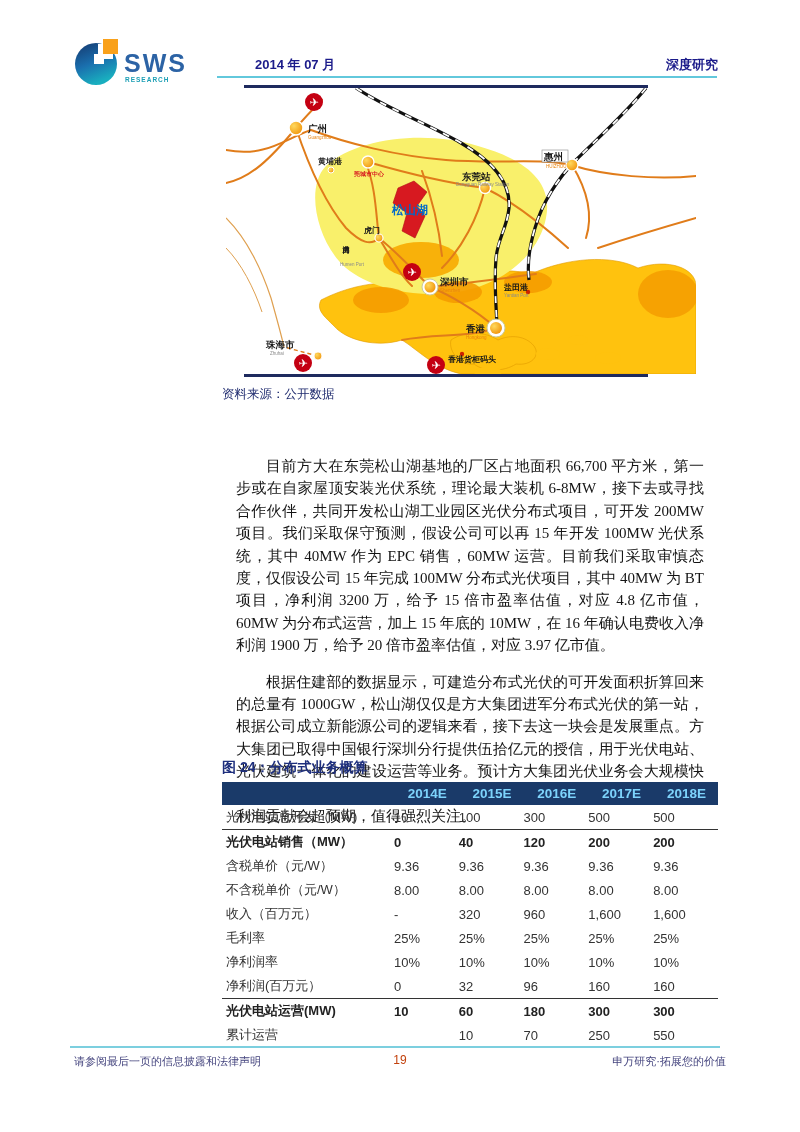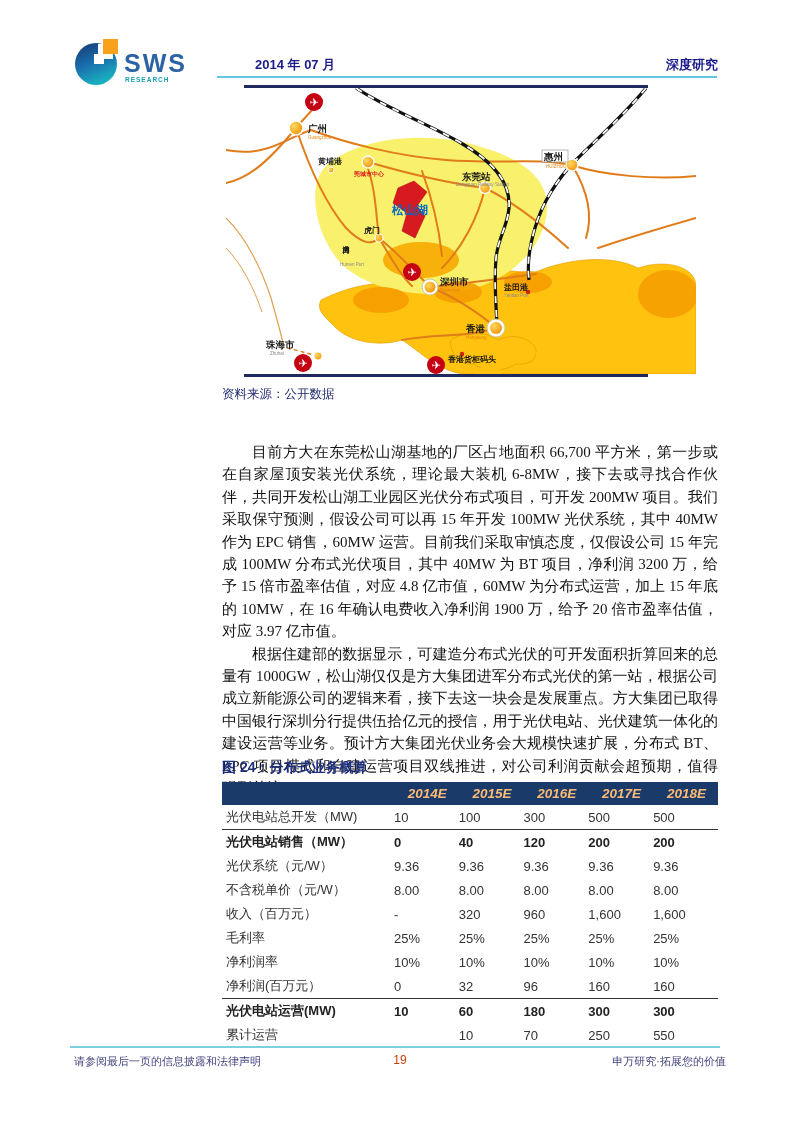--- a/index.html
+++ b/index.html
@@ -15,27 +15,27 @@
   .hdr-cyan{position:absolute;left:217px;top:76px;width:500px;height:0;border-top:2px solid #62c8dc;}
   
   .figure{position:absolute;left:222px;top:85px;width:496px;}
   .fig-rule{height:0;border-top:3px solid #1e2a5e;margin-left:22px;width:404px;}
   .fig-map{display:block;margin-left:4px;}
   .fig-source{margin-top:9px;font-size:12.5px;font-weight:normal;color:#1e2a6e;}
   
   .body-text{position:absolute;left:222px;top:441px;width:496px;
     font-family:"Liberation Serif","DejaVu Serif",serif;font-size:15px;line-height:22.4px;
     text-align:justify;color:#141414;}
-  .body-text p{margin:0;text-indent:2em;}
+  .body-text p{margin:14px;text-indent:2em;}
   
   .table-block{position:absolute;left:222px;top:759px;width:496px;}
   .tbl-title{font-size:14px;font-weight:bold;color:#1e2f7d;margin-bottom:5px;}
   table.tbl{width:100%;border-collapse:collapse;font-size:13px;color:#333;}
-  table.tbl th{background:#1a3a69;color:#fdba74;font-weight:bold;text-align:right;
-    padding:4px 12px 4px 0;font-size:13.5px;font-style:italic;}
+  table.tbl th{background:#1a3a69;color:#7dd3fc;font-weight:bold;text-align:right;
+    padding:4px 12px 4px 0;font-size:13.5px;}
   table.tbl th.label{text-align:left;padding-left:4px;}
   table.tbl td{padding:3px 12px 3px 0;white-space:nowrap;}
   table.tbl td.label{text-align:left;padding-left:4px;padding-right:0;}
   table.tbl tr.bold td{font-weight:bold;color:#222;}
   table.tbl tr.rule td{border-bottom:1.5px solid #333;}
   
   .footer-line{position:absolute;left:70px;top:1046px;width:650px;height:0;border-top:2px solid #7ccfdf;}
   .footer-left{position:absolute;left:74px;top:1054px;font-size:11px;color:#44447e;}
   .footer-page{position:absolute;left:0;top:1053px;width:800px;text-align:center;font-size:12px;color:#c2410c;}
   .footer-right{position:absolute;right:74px;top:1054px;font-size:11px;color:#44447e;}
@@ -213,21 +213,21 @@
         </tr>
         <tr class="bold">
           <td class="label">光伏电站销售（MW）</td>
           <td>0</td>
           <td>40</td>
           <td>120</td>
           <td>200</td>
           <td>200</td>
         </tr>
         <tr>
-          <td class="label">光伏系统（元/W）</td>
+          <td class="label">含税单价（元/W）</td>
           <td>9.36</td>
           <td>9.36</td>
           <td>9.36</td>
           <td>9.36</td>
           <td>9.36</td>
         </tr>
         <tr>
           <td class="label">不含税单价（元/W）</td>
           <td>8.00</td>
           <td>8.00</td>

